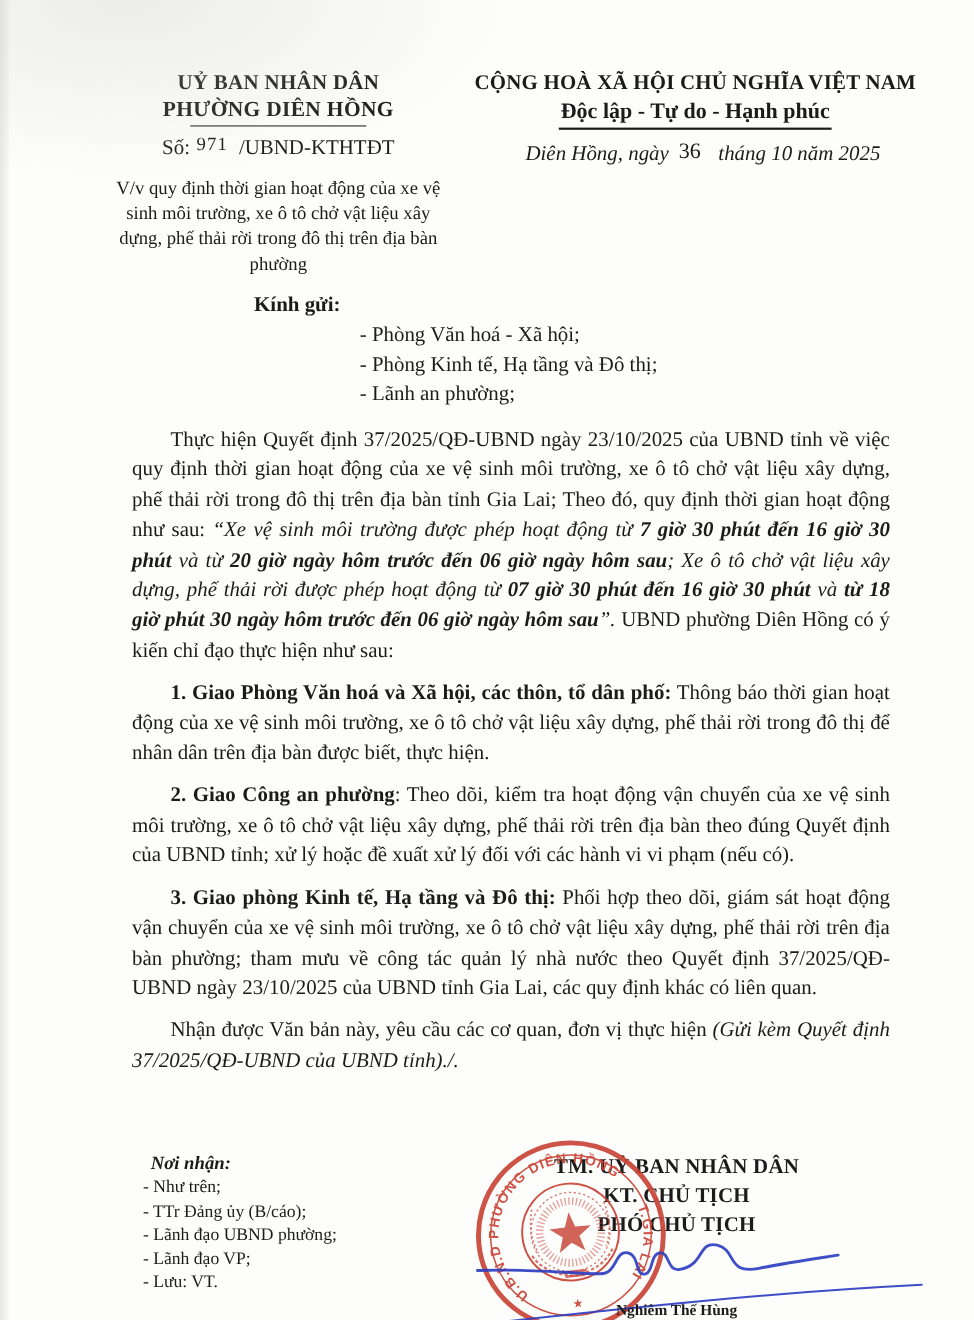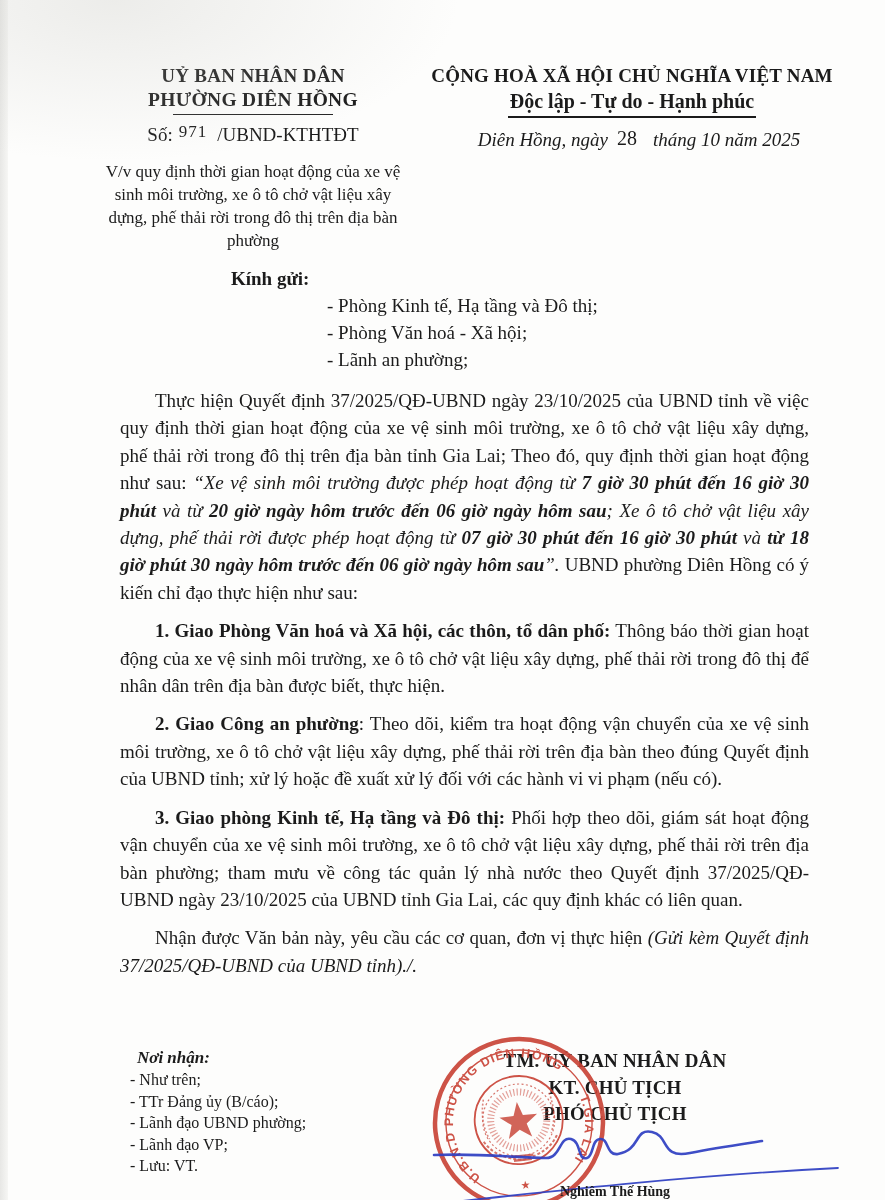--- a/index.html
+++ b/index.html
@@ -74,30 +74,30 @@
       <div class="org-underline"></div>
       <div class="doc-no">
         <span>Số:</span><span class="num">971</span><span>/UBND-KTHTĐT</span>
       </div>
       <div class="doc-subject">V/v quy định thời gian hoạt động của xe vệ sinh môi trường, xe ô tô chở vật liệu xây dựng, phế thải rời trong đô thị trên địa bàn phường</div>
     </div>
     <div class="hdr-right">
       <div class="national-title">CỘNG HOÀ XÃ HỘI CHỦ NGHĨA VIỆT NAM</div>
       <div><span class="motto">Độc lập - Tự do - Hạnh phúc</span></div>
       <div class="place-date">
-        <span>Diên Hồng, ngày</span><span class="day">28</span><span>tháng 10 năm 2025</span>
+        <span>Diên Hồng, ngày</span><span class="day">36</span><span>tháng 10 năm 2025</span>
       </div>
     </div>
   </div>
 
   <div class="salutation">
     <div class="sal-label">Kính gửi:</div>
     <div class="sal-list">
+      <div>- Phòng Văn hoá - Xã hội;</div>
       <div>- Phòng Kinh tế, Hạ tầng và Đô thị;</div>
-      <div>- Phòng Văn hoá - Xã hội;</div>
       <div>- Lãnh an phường;</div>
     </div>
   </div>
 
   <div class="body">
     <p><span>Thực hiện Quyết định 37/2025/QĐ-UBND ngày 23/10/2025 của UBND tỉnh về việc quy định thời gian hoạt động của xe vệ sinh môi trường, xe ô tô chở vật liệu xây dựng, phế thải rời trong đô thị trên địa bàn tỉnh Gia Lai; Theo đó, quy định thời gian hoạt động như sau: </span><span class="i">“Xe vệ sinh môi trường được phép hoạt động từ </span><span class="bi">7 giờ 30 phút đến 16 giờ 30 phút</span><span class="i"> và từ </span><span class="bi">20 giờ ngày hôm trước đến 06 giờ ngày hôm sau</span><span class="i">; Xe ô tô chở vật liệu xây dựng, phế thải rời được phép hoạt động từ </span><span class="bi">07 giờ 30 phút đến 16 giờ 30 phút</span><span class="i"> và </span><span class="bi">từ 18 giờ phút 30 ngày hôm trước đến 06 giờ ngày hôm sau</span><span class="i">”. </span><span>UBND phường Diên Hồng có ý kiến chỉ đạo thực hiện như sau:</span></p>
 
     <p><span class="b">1. Giao Phòng Văn hoá và Xã hội, các thôn, tổ dân phố:</span><span> Thông báo thời gian hoạt động của xe vệ sinh môi trường, xe ô tô chở vật liệu xây dựng, phế thải rời trong đô thị để nhân dân trên địa bàn được biết, thực hiện.</span></p>
 
     <p><span class="b">2. Giao Công an phường</span><span>: Theo dõi, kiểm tra hoạt động vận chuyển của xe vệ sinh môi trường, xe ô tô chở vật liệu xây dựng, phế thải rời trên địa bàn theo đúng Quyết định của UBND tỉnh; xử lý hoặc đề xuất xử lý đối với các hành vi vi phạm (nếu có).</span></p>

